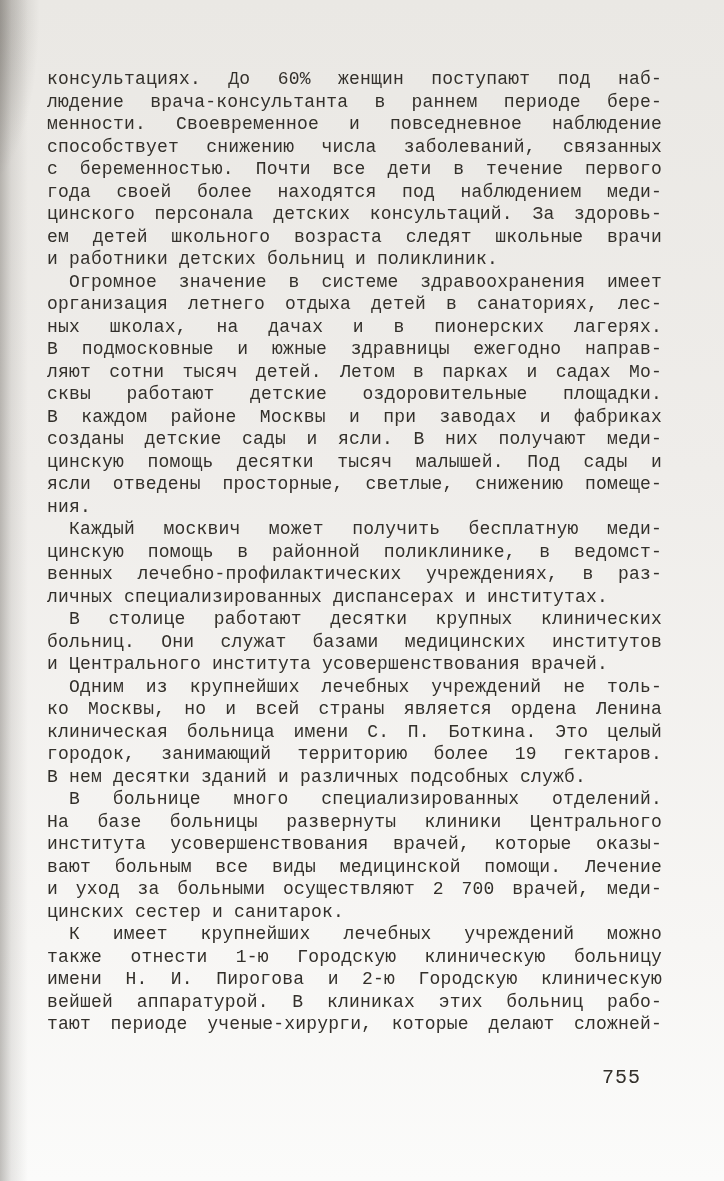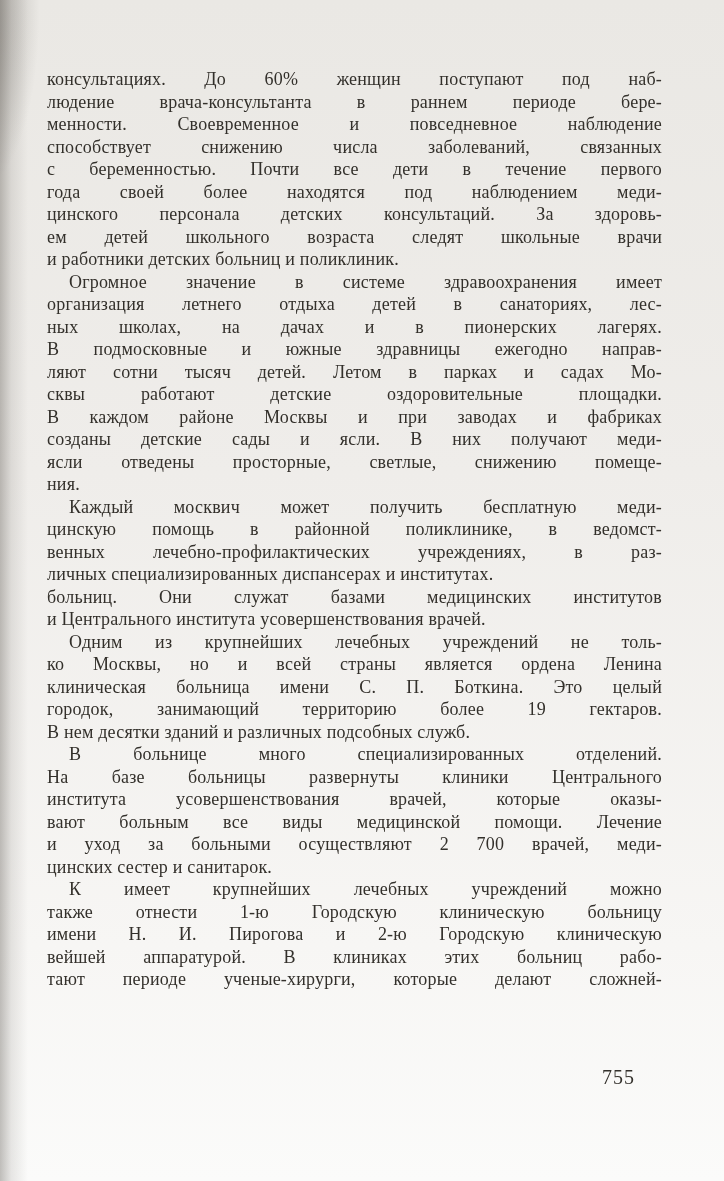--- a/index.html
+++ b/index.html
@@ -7,21 +7,21 @@
     padding: 0;
     background: #d8d6d2;
   }
   .page {
     position: relative;
     width: 724px;
     height: 1181px;
     margin: 0 auto;
     background: linear-gradient(180deg, #eae8e4 0%, #efedea 40%, #f7f6f4 80%, #fbfbfa 100%);
     overflow: hidden;
-    font-family: Liberation Serif, serif;
+    font-family: Liberation Mono, monospace;
   }
   .binding-shadow {
     position: absolute;
     left: 0; top: 0;
     width: 28px; height: 100%;
     background: linear-gradient(90deg, rgba(80,75,68,0.35) 0%, rgba(80,75,68,0.12) 40%, rgba(80,75,68,0) 100%);
     pointer-events: none;
   }
   .corner-smudge {
     position: absolute;
@@ -79,26 +79,28 @@
       <div class="line">ем детей школьного возраста следят школьные врачи</div>
       <div class="line last">и работники детских больниц и поликлиник.</div>
       <div class="line indent">Огромное значение в системе здравоохранения имеет</div>
       <div class="line">организация летнего отдыха детей в санаториях, лес-</div>
       <div class="line">ных школах, на дачах и в пионерских лагерях.</div>
       <div class="line">В подмосковные и южные здравницы ежегодно направ-</div>
       <div class="line">ляют сотни тысяч детей. Летом в парках и садах Мо-</div>
       <div class="line">сквы работают детские оздоровительные площадки.</div>
       <div class="line">В каждом районе Москвы и при заводах и фабриках</div>
       <div class="line">созданы детские сады и ясли. В них получают меди-</div>
+      <div class="line">цинскую помощь десятки тысяч малышей. Под сады и</div>
       <div class="line">ясли отведены просторные, светлые, снижению помеще-</div>
       <div class="line last">ния.</div>
       <div class="line indent">Каждый москвич может получить бесплатную меди-</div>
       <div class="line">цинскую помощь в районной поликлинике, в ведомст-</div>
       <div class="line">венных лечебно-профилактических учреждениях, в раз-</div>
       <div class="line last">личных специализированных диспансерах и институтах.</div>
+      <div class="line indent">В столице работают десятки крупных клинических</div>
       <div class="line">больниц. Они служат базами медицинских институтов</div>
       <div class="line last">и Центрального института усовершенствования врачей.</div>
       <div class="line indent">Одним из крупнейших лечебных учреждений не толь-</div>
       <div class="line">ко Москвы, но и всей страны является ордена Ленина</div>
       <div class="line">клиническая больница имени С. П. Боткина. Это целый</div>
       <div class="line">городок, занимающий территорию более 19 гектаров.</div>
       <div class="line last">В нем десятки зданий и различных подсобных служб.</div>
       <div class="line indent">В больнице много специализированных отделений.</div>
       <div class="line">На базе больницы развернуты клиники Центрального</div>
       <div class="line">института усовершенствования врачей, которые оказы-</div>

